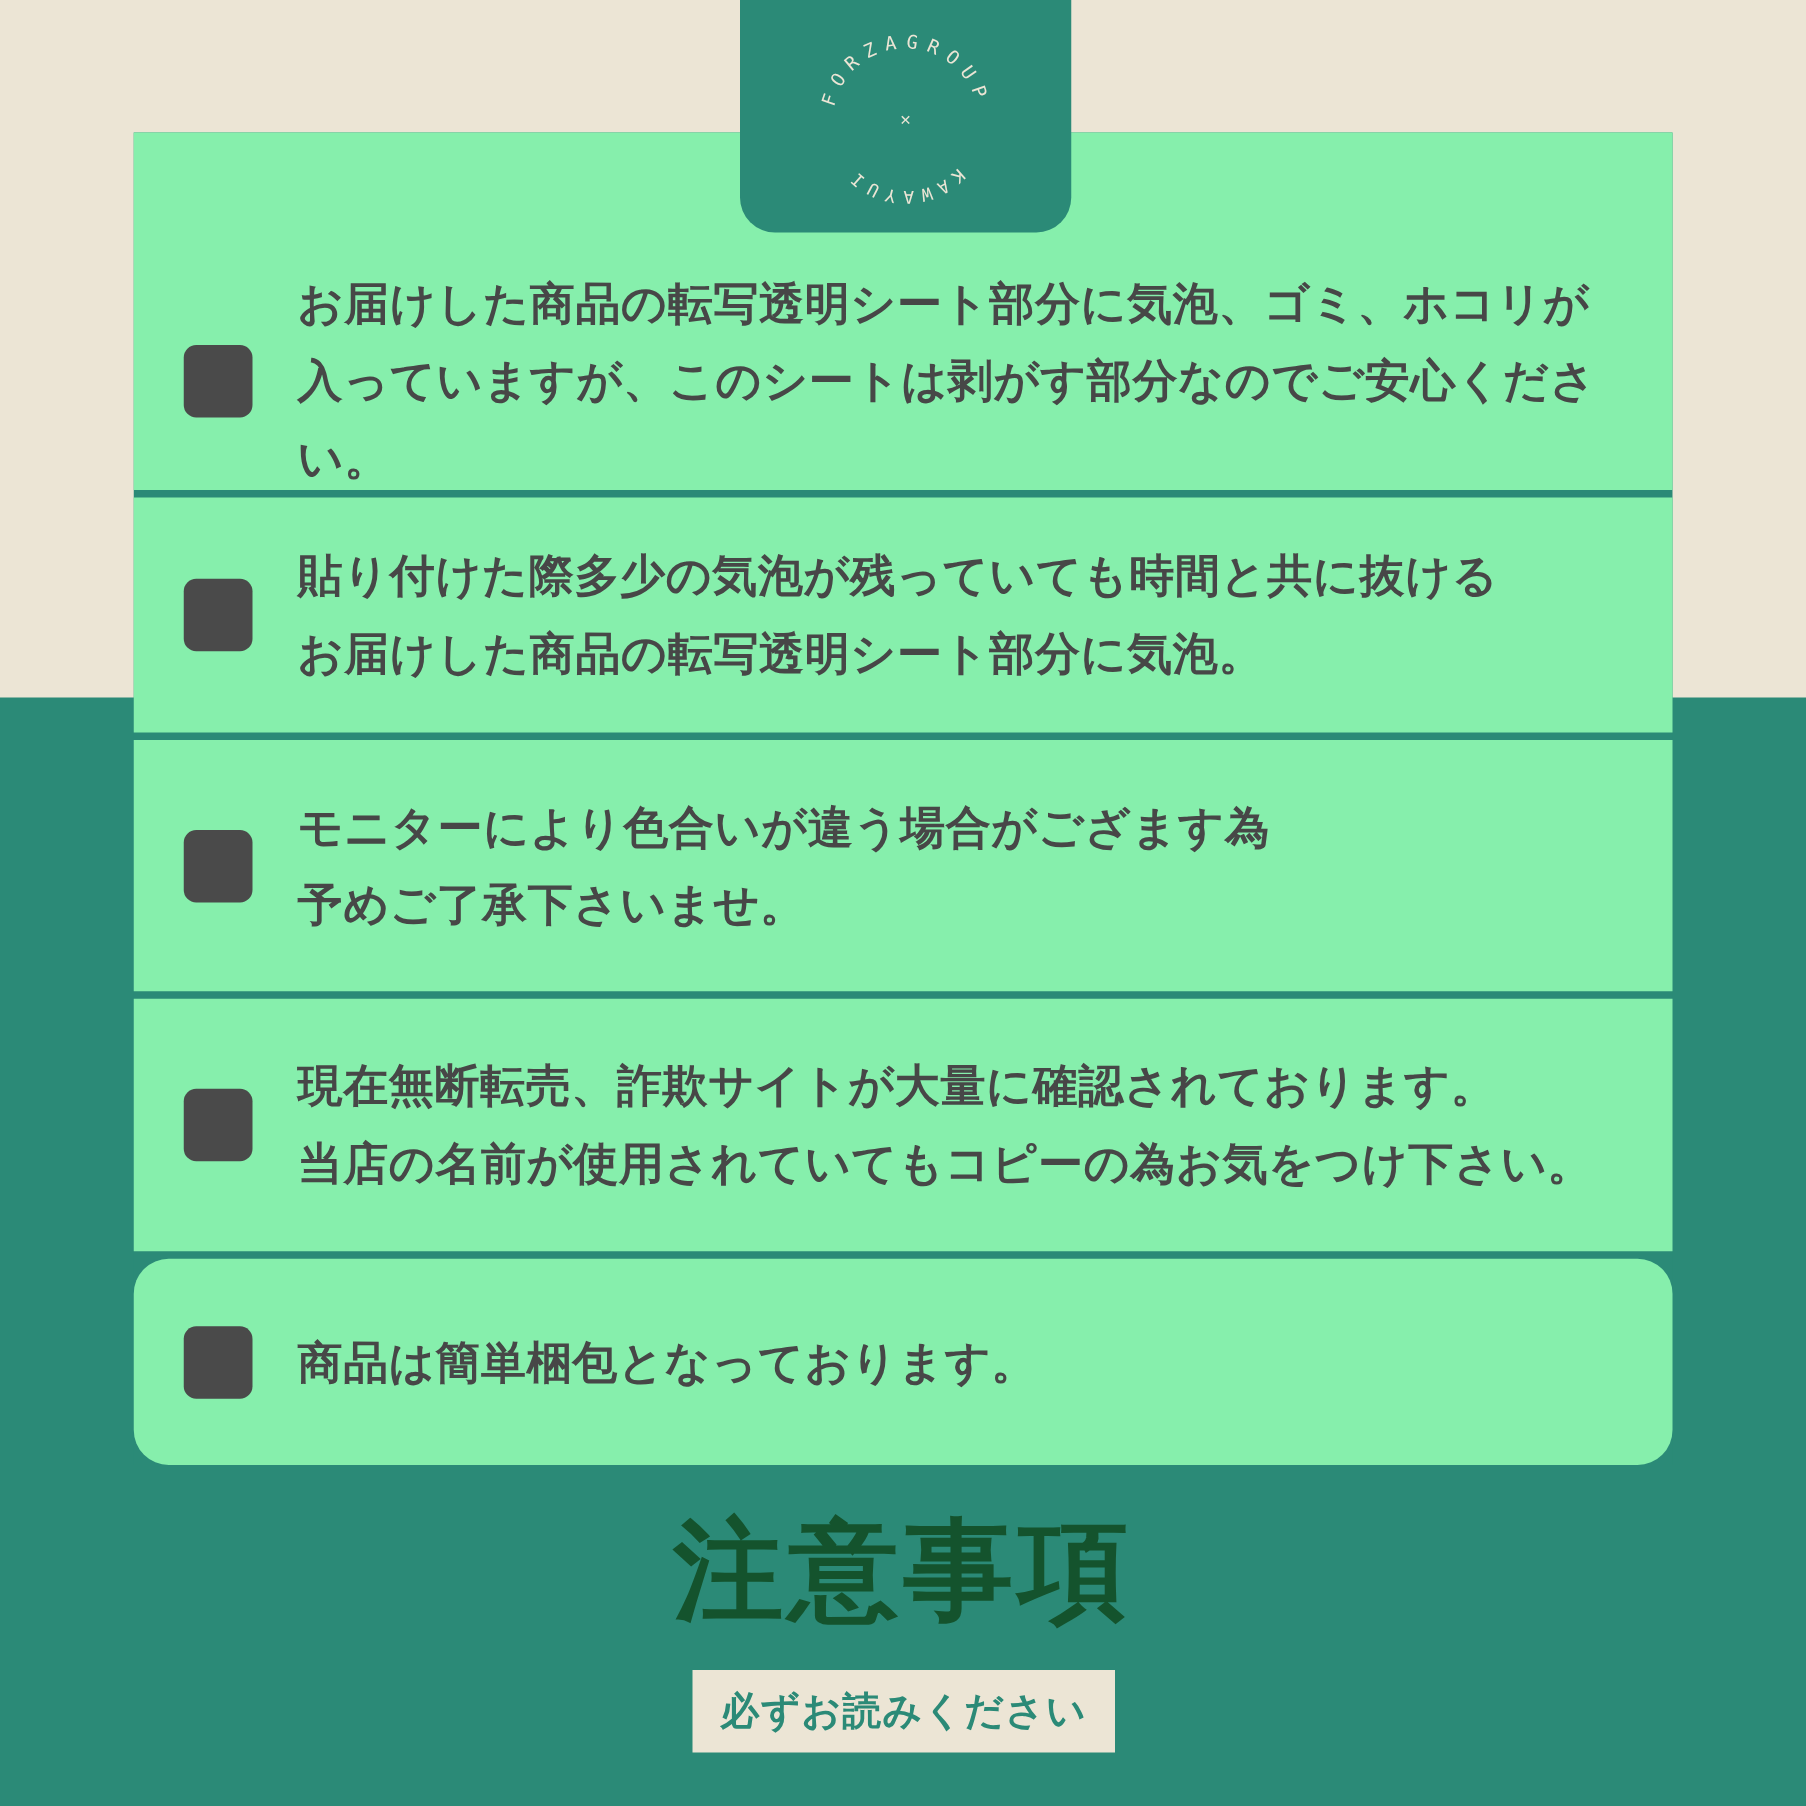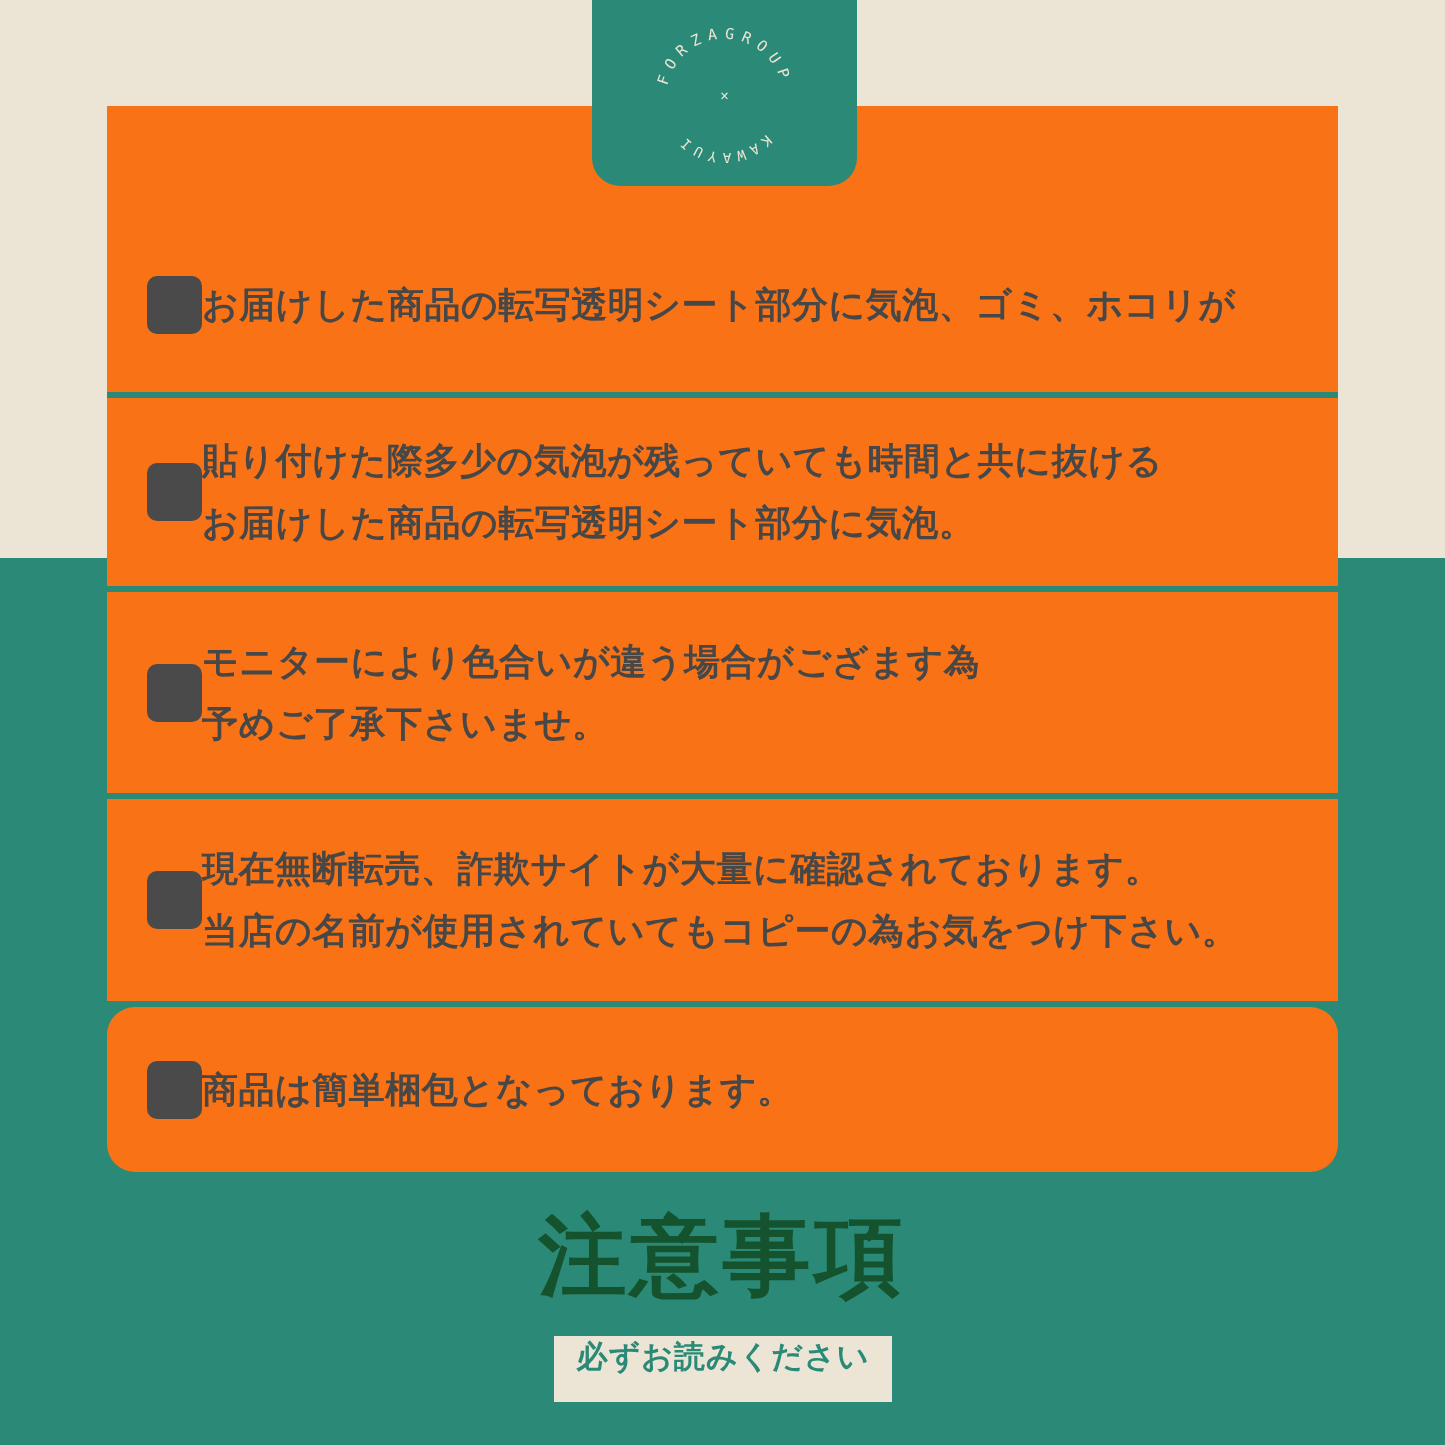--- a/index.html
+++ b/index.html
@@ -27,24 +27,25 @@
   .stack {
     position: absolute;
     left: 107px; top: 106px;
     width: 1231px;
     background: #2B8A77; 
     display: flex;
     flex-direction: column;
     gap: 6px;
   }
   .card {
-    background: #f97316;
+    background: #86efac;
     display: flex;
     align-items: center;
     padding: 0 30px 0 40px;
+    gap: 36px;
     box-sizing: border-box;
   }
   .card-1 { height: 286px; padding-top: 112px; }
   .card-2 { height: 188px; }
   .card-3 { height: 201px; }
   .card-4 { height: 202px; }
   .card-5 { height: 165px; border-radius: 28px; }
   .checkbox {
     flex: 0 0 auto;
     width: 55px; height: 58px;
@@ -85,20 +86,21 @@
     font-weight: 900;
     letter-spacing: 4px;
     line-height: 1.15;
   }
   .footer-note {
     position: absolute;
     left: 554px; top: 1336px;
     width: 338px; height: 66px;
     background: #ECE5D5;
     display: flex;
+    align-items: center;
     justify-content: center;
     box-sizing: border-box;
   }
   .footer-note span {
     color: #2B8A77;
     font-size: 31px;
     font-weight: bold;
     letter-spacing: 1px;
   }
 </style>
@@ -109,20 +111,21 @@
 
   <div class="bg-top"></div>
   <div class="bg-bottom"></div>
 
   <div class="stack">
 
     <div class="card card-1">
       <div class="checkbox"></div>
       <div class="notice-text">
         <div>お届けした商品の転写透明シート部分に気泡、ゴミ、ホコリが</div>
+        <div>入っていますが、このシートは剥がす部分なのでご安心ください。</div>
       </div>
     </div>
 
     <div class="card card-2">
       <div class="checkbox"></div>
       <div class="notice-text">
         <div>貼り付けた際多少の気泡が残っていても時間と共に抜ける</div>
         <div>お届けした商品の転写透明シート部分に気泡。</div>
       </div>
     </div>

